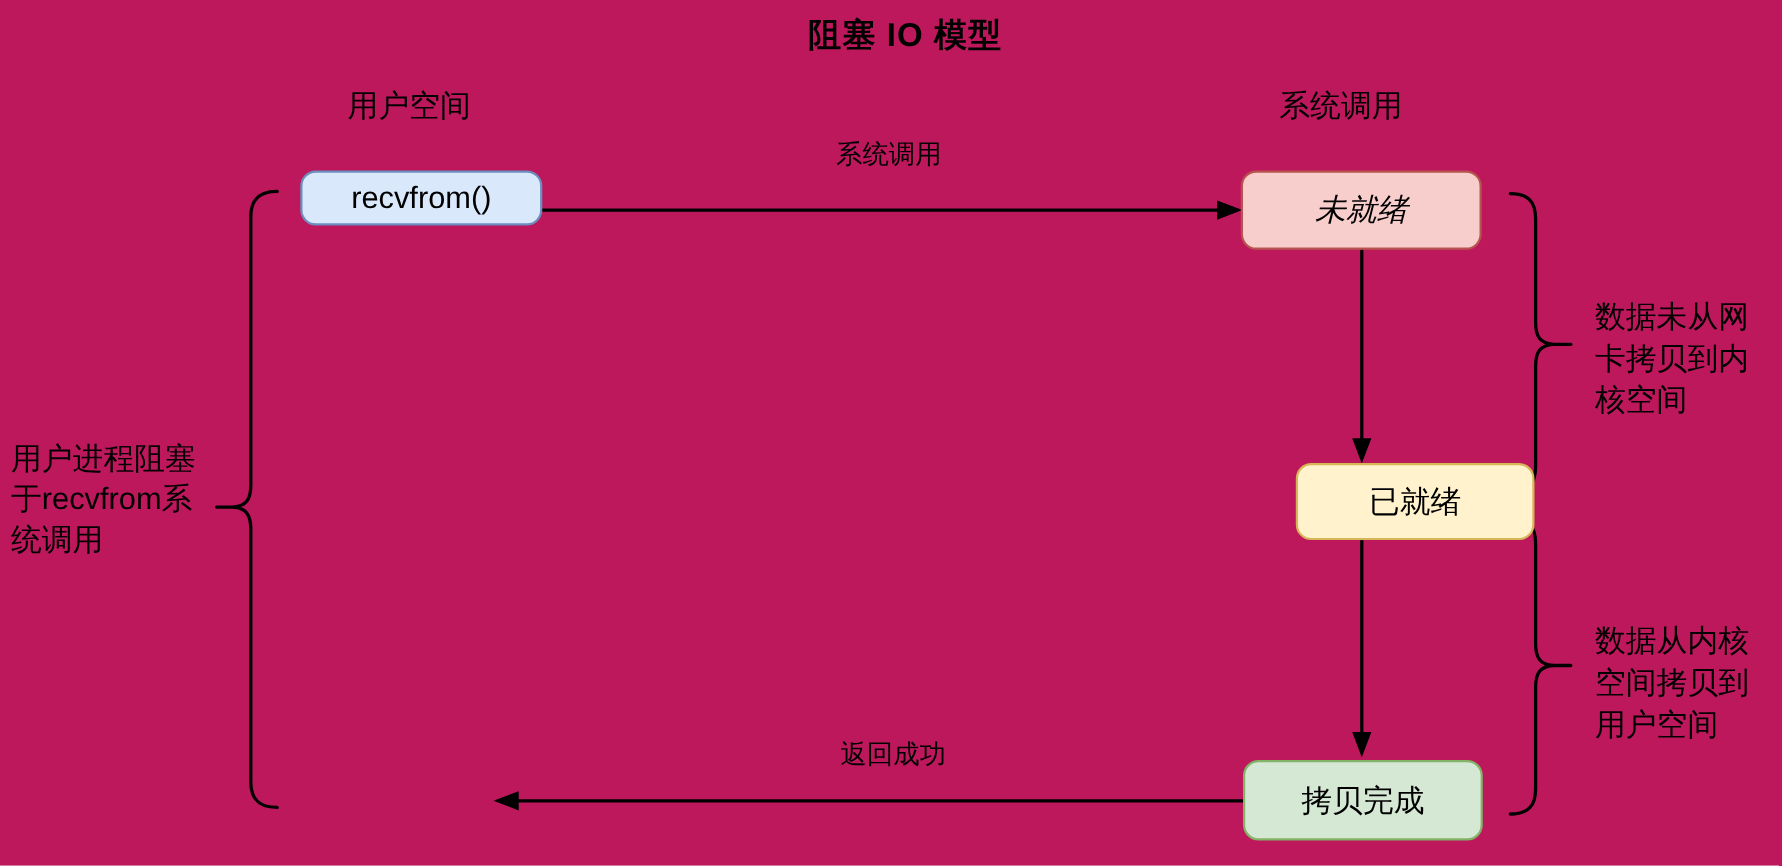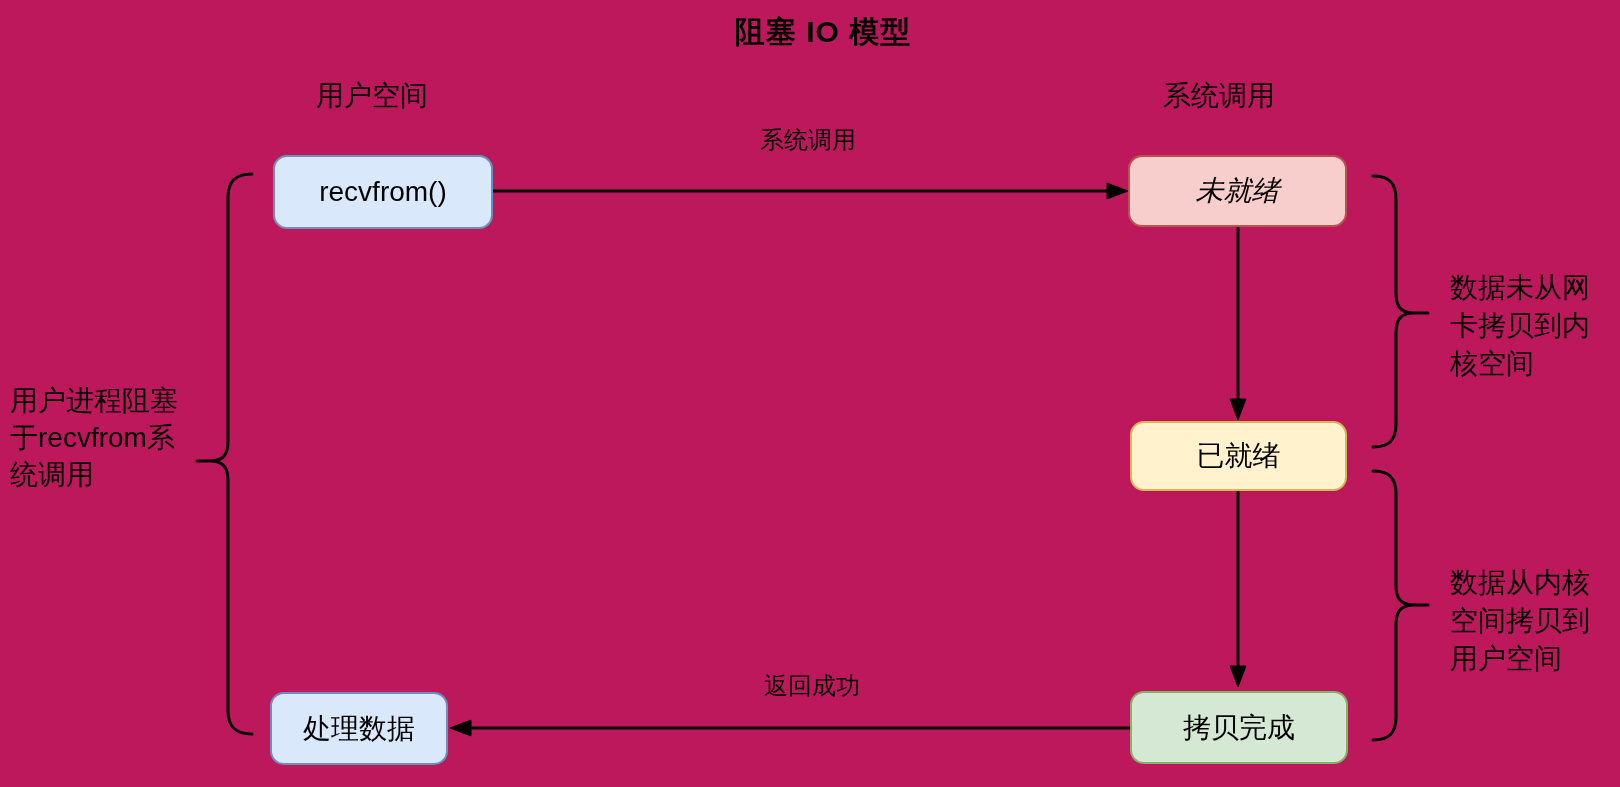--- a/index.html
+++ b/index.html
@@ -53,42 +53,42 @@
     display: flex;
     align-items: center;
     justify-content: center;
     font-size: 28px;
     border-radius: 14px;
     border: 2.5px solid;
     box-sizing: border-box;
   }
   .node.blue   { background: var(--blue-fill, #dae8fc);   border-color: var(--blue-stroke, #6c8ebf); }
   .node.red    { background: var(--red-fill, #f8cecc);    border-color: var(--red-stroke, #b85450); font-style: italic; }
-  .node.yellow { background: var(--yellow-fill, #fff2cc); border-color: var(--yellow-stroke, #d6b656); }
+  .node.yellow { background: var(--yellow-fill, #fff2cc); border-color: var(--yellow-stroke, #d6b656); margin-left: 48px; }
   .node.green  { background: var(--green-fill, #d5e8d4);  border-color: var(--green-stroke, #82b366); }
-  .node-recvfrom     { left: 273px;  top: 155px; width: 220px; height: 74px; }
+  .node-recvfrom     { left: 273px;  top: 155px; width: 220px; height: 50px; }
   .node-not-ready    { left: 1128px; top: 155px; width: 219px; height: 72px; }
   .node-ready        { left: 1130px; top: 421px; width: 217px; height: 70px; }
   .node-copy-done    { left: 1130px; top: 691px; width: 218px; height: 73px; }
   .node-process-data { left: 270px;  top: 692px; width: 178px; height: 73px; }
   .edge-label {
     position: absolute;
     width: 220px;
     text-align: center;
     font-size: 24px;
   }
   .label-system-call    { left: 698px; top: 124px; }
   .label-return-success { left: 702px; top: 670px; }
   .annotation {
     position: absolute;
     font-size: 28px;
     white-space: pre-line;
   }
   .ann-left {
-    left: 10px; top: 382px;
+    left: 10px; top: 398px;
     width: 200px;
     line-height: 37px;
   }
   .ann-right-top {
     left: 1450px; top: 269px;
     width: 185px;
     line-height: 38px;
   }
   .ann-right-bottom {
     left: 1450px; top: 564px;
@@ -135,23 +135,20 @@
   </div>
   <div class="node red node-not-ready">
     <span>未就绪</span>
   </div>
   <div class="node yellow node-ready">
     <span>已就绪</span>
   </div>
   <div class="node green node-copy-done">
     <span>拷贝完成</span>
   </div>
-  <div class="node blue node-process-data">
-    <span>处理数据</span>
-  </div>
 
   <div class="edge-label label-system-call">系统调用</div>
   <div class="edge-label label-return-success">返回成功</div>
 
   <div class="annotation ann-left">用户进程阻塞
 于recvfrom系
 统调用</div>
   <div class="annotation ann-right-top">数据未从网
 卡拷贝到内
 核空间</div>

